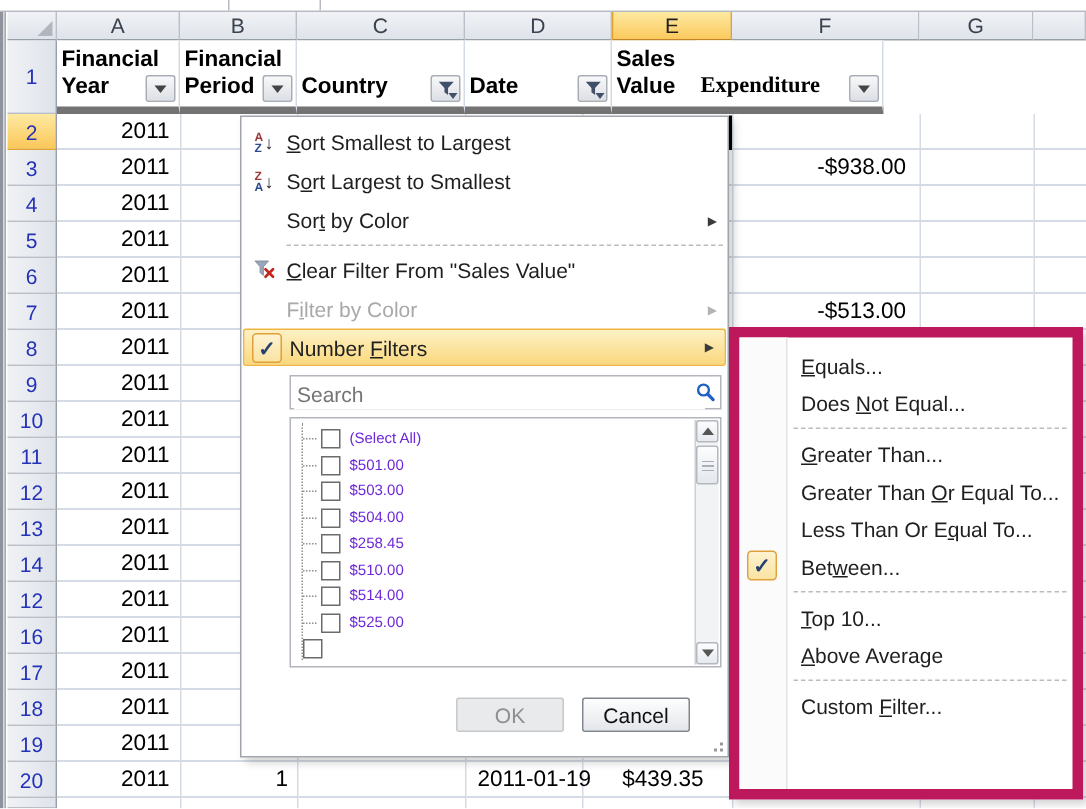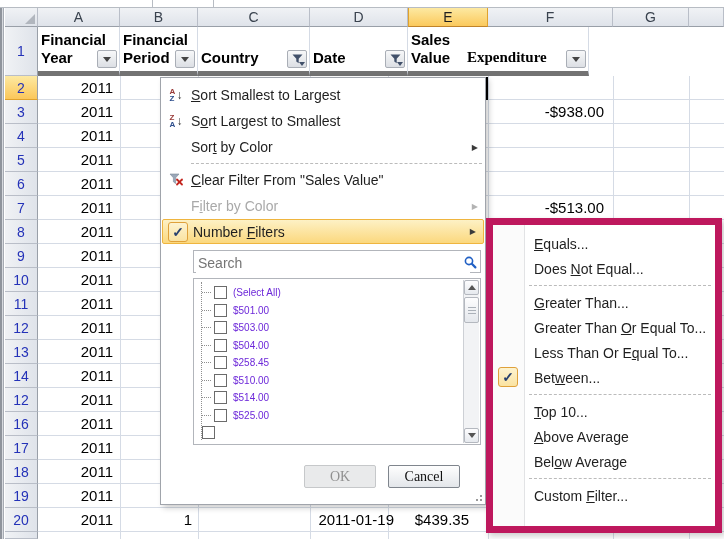--- a/index.html
+++ b/index.html
@@ -75,21 +75,21 @@
           background:linear-gradient(180deg,#fdfdfe,#e6e9ee);display:flex;align-items:center;justify-content:center;}
   .sb-up{top:0;} .sb-dn{bottom:0;}
   .tri-up{width:0;height:0;border-left:4px solid transparent;border-right:4px solid transparent;border-bottom:5px solid #555;}
   .tri-dn{width:0;height:0;border-left:4px solid transparent;border-right:4px solid transparent;border-top:5px solid #555;}
   .sb-thumb{position:absolute;left:0;top:17px;width:15px;height:26px;box-sizing:border-box;border:1px solid #b4b8bf;border-radius:2px;
             background:linear-gradient(180deg,#fdfdfe,#e4e7ec);display:flex;align-items:center;justify-content:center;}
   .grip-lines{width:8px;height:7px;background:repeating-linear-gradient(180deg,#aab0b8 0 1px,transparent 1px 3px);}
   
   .fm-buttons{position:relative;height:23px;margin-top:20px;}
   .btn{position:absolute;top:0;width:72px;height:23px;box-sizing:border-box;border-radius:2px;
-       display:flex;align-items:center;justify-content:center;font-size:14px;font-family:Liberation Serif, serif;}
+       display:flex;align-items:center;justify-content:center;font-size:14px;}
   .btn-ok{left:143px;background:#e9eaeb;border:1px solid #c6c8ca;color:#8f8f8f;}
   .btn-cancel{left:227px;background:linear-gradient(180deg,#fefefe,#e3e6ea);border:1px solid #7f858d;color:#111;}
   .fm-grip{position:absolute;right:3px;bottom:3px;width:10px;height:10px;}
   .fm-grip::after{content:"";position:absolute;right:0;bottom:0;width:2px;height:2px;background:#999;
                   box-shadow:0 -4px 0 #999,-4px 0 0 #999;}
   
   #smenu{position:absolute;left:486px;top:218px;width:236px;height:315px;box-sizing:border-box;background:#fff;
          border:7px solid #be185d;box-shadow:3px 3px 6px rgba(0,0,0,.2);z-index:6;padding-top:6px;}
   .sm-gutter{position:absolute;left:0;top:0;bottom:0;width:31px;background:#fbfbfb;border-right:1px solid #e2e3e5;}
   .sm-item{position:relative;height:25px;display:flex;align-items:center;padding-left:41px;font-size:14px;color:#1f1f1f;}
@@ -385,22 +385,19 @@
           <div class="chk">✓</div>
           <span>Bet<u>w</u>een...</span>
         </div>
         <div class="sm-divider"></div>
         <div class="sm-item">
           <span><u>T</u>op 10...</span>
         </div>
         <div class="sm-item">
           <span><u>A</u>bove Average</span>
         </div>
-        <div class="sm-item">
-          <span>Bel<u>o</u>w Average</span>
-        </div>
         <div class="sm-divider"></div>
         <div class="sm-item">
           <span>Custom <u>F</u>ilter...</span>
         </div>
       </div>
   </div>
 </div>
 
 </body></html>

